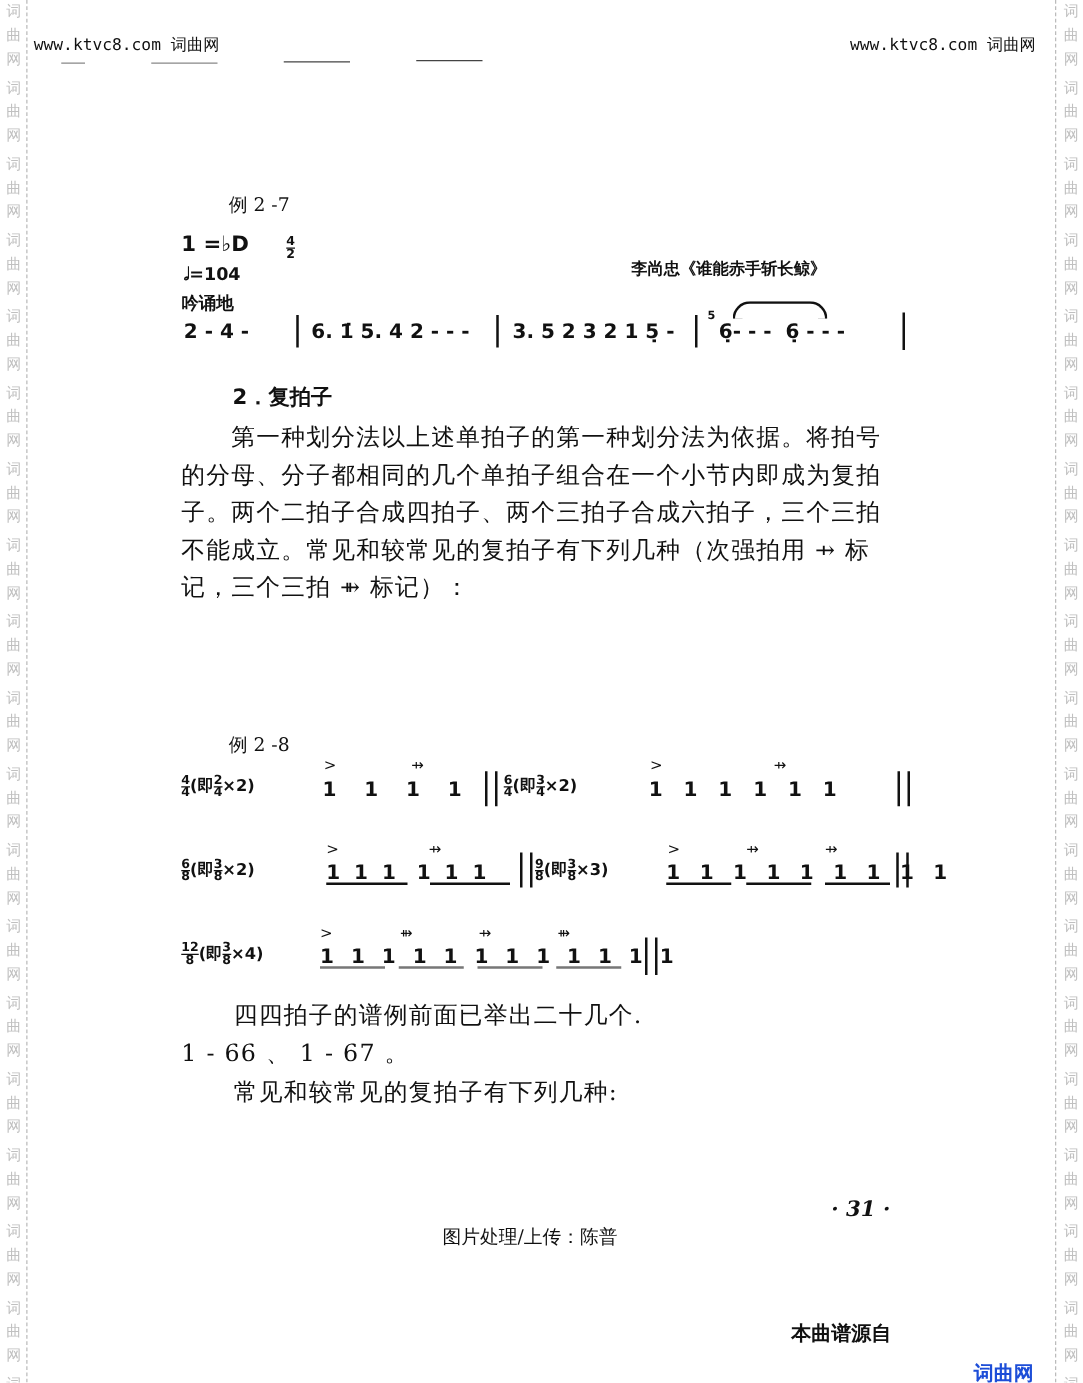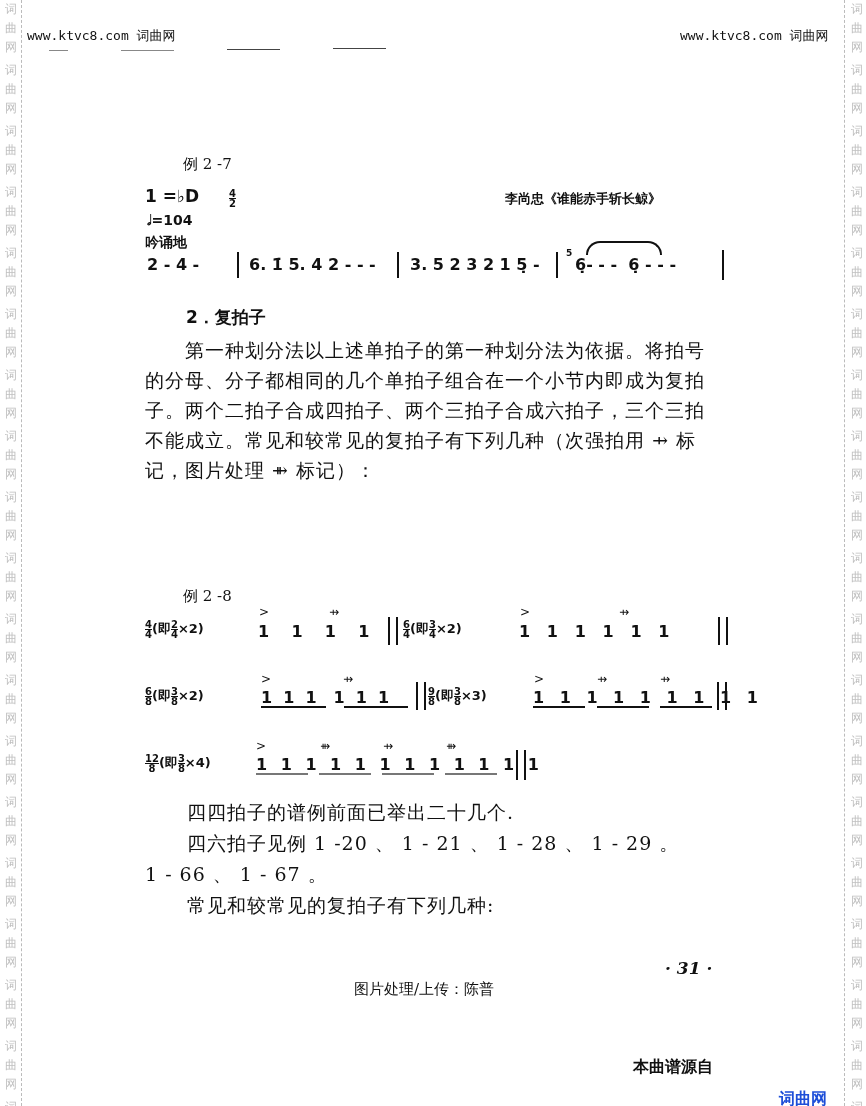--- a/index.html
+++ b/index.html
@@ -232,41 +232,41 @@
 
 <div class="abs" style="left:183px;top:155px;font-size:15px">例 2 -7</div>
 <div class="abs bold" style="left:145px;top:186px;font-size:17px">1 =♭D</div>
 <div class="abs frac" style="left:229px;top:189px">
   <span class="num">4</span>
   <span>2</span>
 </div>
 <div class="abs bold" style="left:147px;top:212px;font-size:14px">
   <span>𝅗𝅥</span><span>=104</span>
 </div>
-<div class="abs bold" style="left:505px;top:190px;font-size:13px">李尚忠《谁能赤手斩长鲸》</div>
+<div class="abs bold" style="left:505px;top:206px;font-size:13px">李尚忠《谁能赤手斩长鲸》</div>
 <div class="abs bold" style="left:145px;top:234px;font-size:14px">吟诵地</div>
 
 <div class="abs notes" style="left:147px;top:255px">2 - 4 -</div>
 <div class="barline" style="left:237px;top:252px;height:26px"></div>
 <div class="abs notes" style="left:249px;top:255px">6. 1̇ 5. 4 2 - - -</div>
 <div class="barline" style="left:397px;top:252px;height:26px"></div>
 <div class="abs notes" style="left:410px;top:255px">3. 5 2 3 2 1 5̣ -</div>
 <div class="barline" style="left:556px;top:252px;height:26px"></div>
 <div class="abs bold" style="left:566px;top:248px;font-size:9px">5</div>
 <div class="abs notes" style="left:575px;top:255px">6̣- - -  6̣ - - -</div>
 <div class="barline" style="left:722px;top:250px;height:30px"></div>
 <div class="abs" style="left:586px;top:241px;width:72px;height:12px;border:2px solid #111;border-bottom:none;border-radius:14px 14px 0 0"></div>
 
 <div class="abs bold" style="left:186px;top:306px;font-size:17px">2．复拍子</div>
 <div class="abs body-text" style="left:145px;top:335px;width:600px">
   <div style="padding-left:40px">第一种划分法以上述单拍子的第一种划分法为依据。将拍号</div>
   <div>的分母、分子都相同的几个单拍子组合在一个小节内即成为复拍</div>
   <div>子。两个二拍子合成四拍子、两个三拍子合成六拍子，三个三拍</div>
   <div>不能成立。常见和较常见的复拍子有下列几种（次强拍用 ⇸ 标</div>
-  <div>记，图片处理 ⇻ 标记）：</div>
+  <div>记，三个三拍 ⇻ 标记）：</div>
 </div>
 
 <div class="abs" style="left:183px;top:587px;font-size:15px">例 2 -8</div>
 
 <div class="abs bold" style="left:145px;top:620px;font-size:13px">
   <span class="frac"><span class="num">4</span><span>4</span></span><span>(即</span><span class="frac"><span class="num">2</span><span>4</span></span><span>×2)</span>
 </div>
 <div class="abs notes" style="left:258px;top:622px">1    1    1    1</div>
 <div class="accent" style="left:259px;top:605px">&gt;</div>
 <div class="accent" style="left:329px;top:605px">⇸</div>
@@ -309,21 +309,20 @@
 <div class="uline" style="left:382px;top:773px;width:52px;background:#777"></div>
 <div class="uline" style="left:445px;top:773px;width:52px;background:#777"></div>
 <div class="accent" style="left:256px;top:739px">&gt;</div>
 <div class="accent" style="left:320px;top:739px">⇻</div>
 <div class="accent" style="left:383px;top:739px">⇸</div>
 <div class="accent" style="left:446px;top:739px">⇻</div>
 <div class="dbar" style="left:516px;top:750px;height:30px"></div>
 
 <div class="abs body-text" style="left:145px;top:797px;width:620px;line-height:31px">
   <div style="padding-left:42px">四四拍子的谱例前面已举出二十几个.</div>
-  <div style="padding-left:42px">四六拍子见例 1 -20 、 1 - 21 、 1 - 28 、 1 - 29 。</div>
   <div>1 - 66 、 1 - 67 。</div>
   <div style="padding-left:42px">常见和较常见的复拍子有下列几种:</div>
 </div>
 
 <div class="abs" style="left:665px;top:958px;font-size:17px;font-style:italic;font-weight:bold">· 31 ·</div>
 <div class="abs" style="left:354px;top:980px;font-size:15px">图片处理/上传：陈普</div>
 
 <div class="abs bold" style="left:633px;top:1057px;font-size:16px">本曲谱源自</div>
 <div class="abs bold pink" style="left:779px;top:1057px;font-size:16px">词曲网</div>
 

